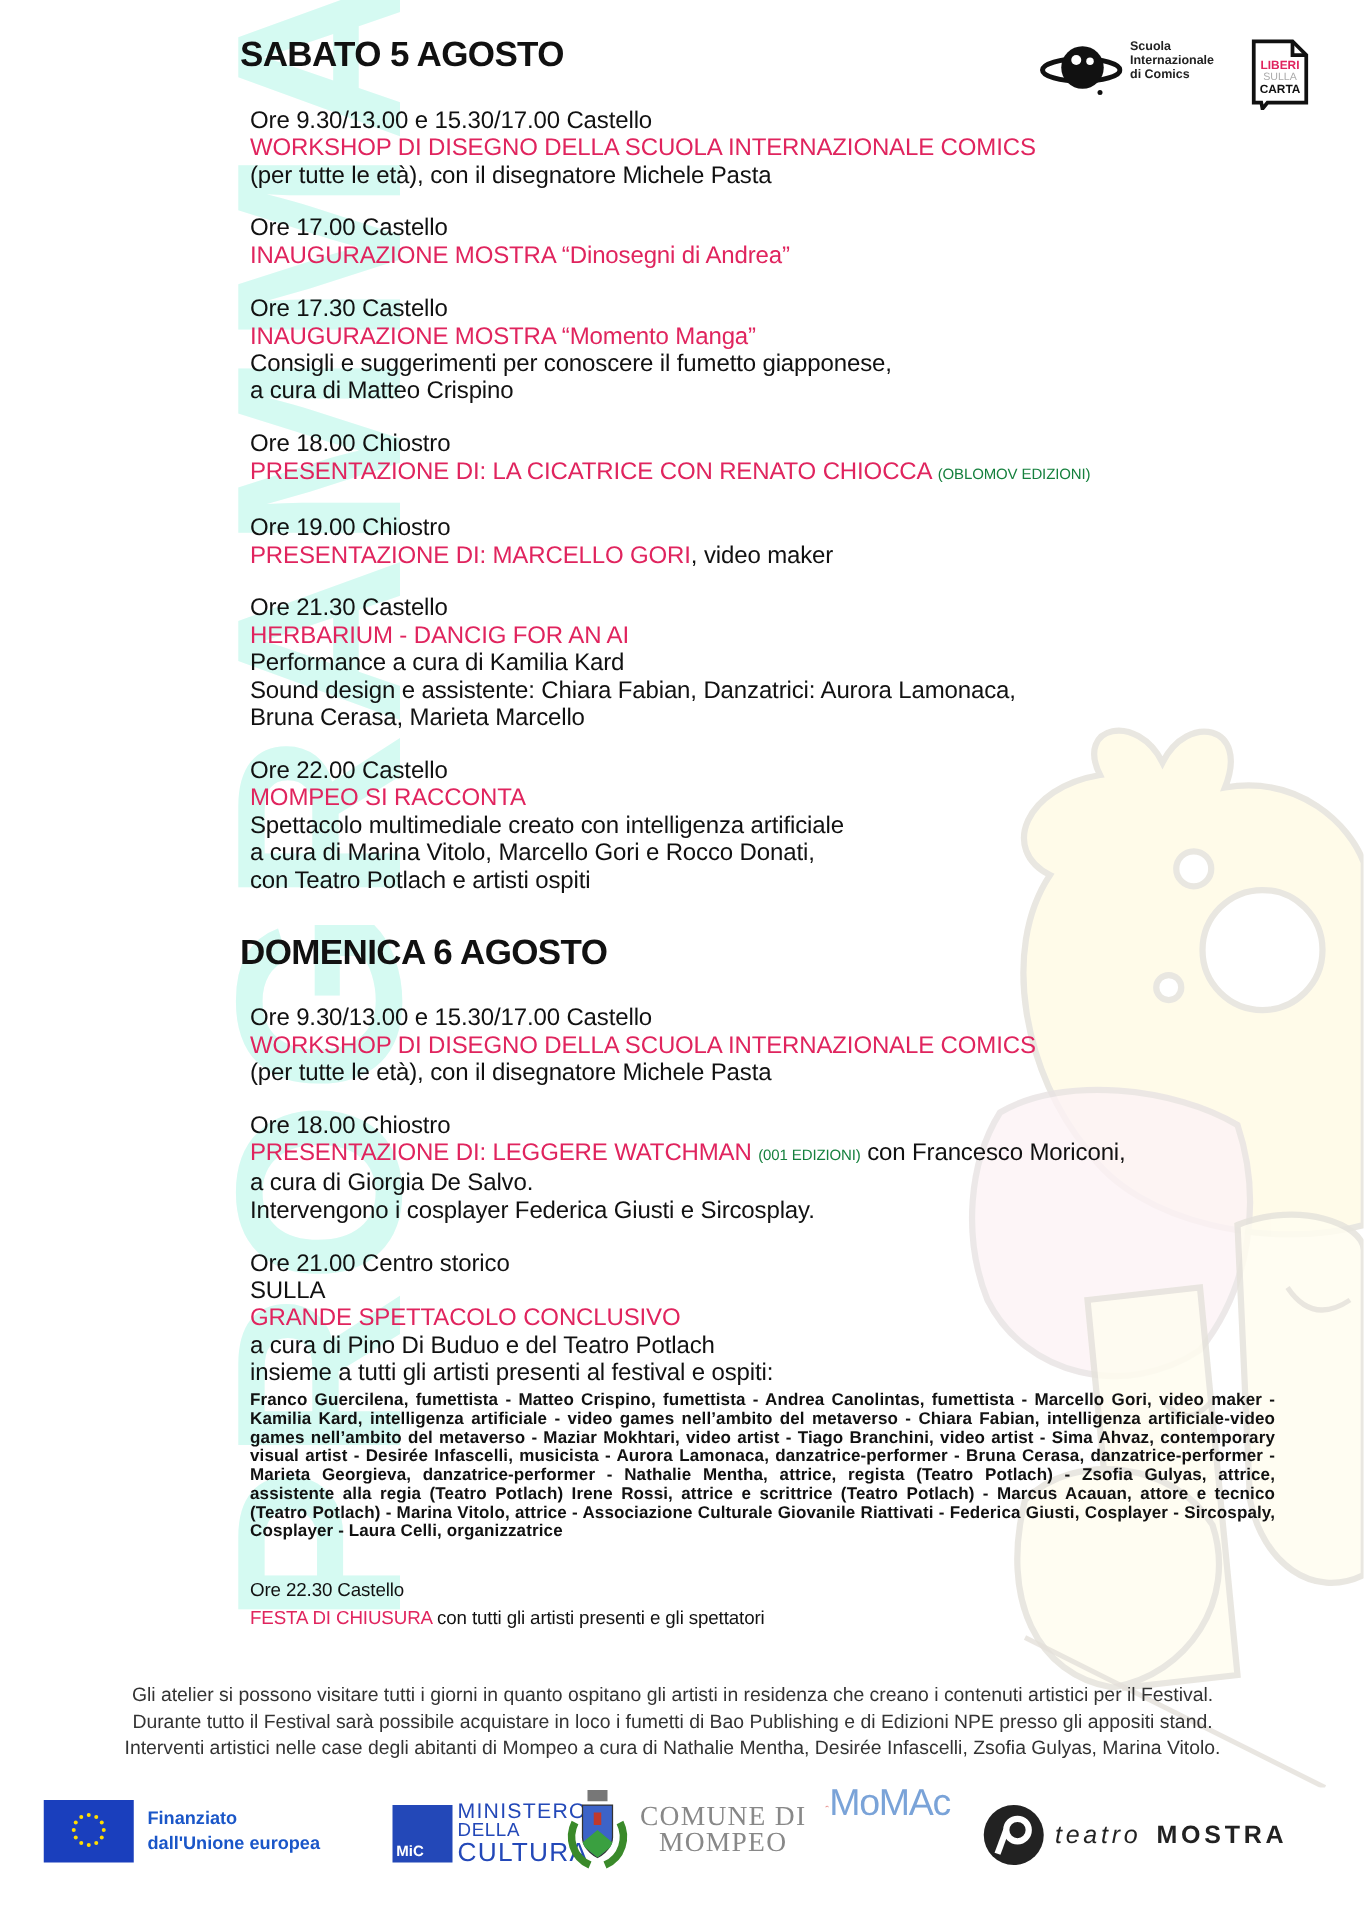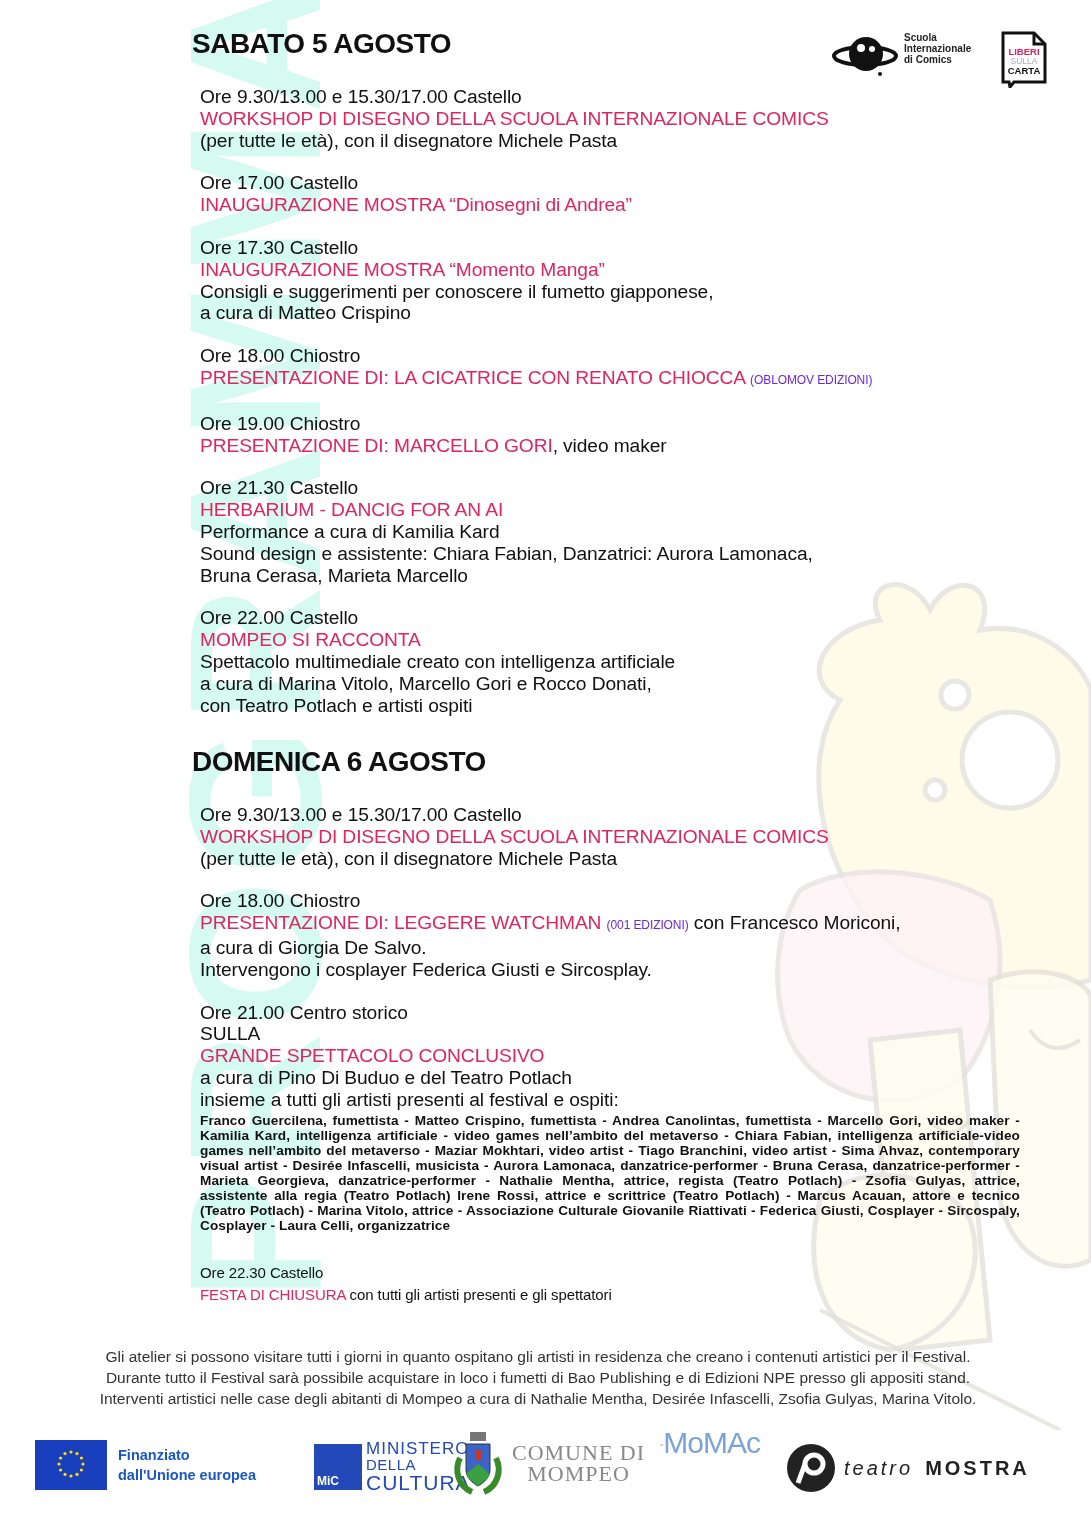--- a/index.html
+++ b/index.html
@@ -24,21 +24,21 @@
   .day-sat { top: 28px; }
   .day-sun { top: 746px; }
   .events { position: absolute; left: 200px; width: 860px; }
   .events-sat { top: 86px; }
   .events-sun { top: 804px; }
   .event { margin: 0 0 21px 0; }
   .line { font-weight: 400; font-size: 19.2px; line-height: 21.8px; white-space: nowrap; letter-spacing: -0.1px; }
   .time { color: #111; }
   .pink { color: #e0245e; }
   .black { color: #111; }
-  .small-caps { font-size: 12px; color: #6d28d9; }
+  .small-caps { font-size: 12px; color: #15803d; }
   .guests {
     font-weight: 700; font-size: 13.6px; line-height: 15px; color: #111;
     width: 820px; text-align: justify; margin-top: 2px; letter-spacing: 0.1px;
   }
   .final-event { position: absolute; left: 200px; top: 1262px; }
   .final-event .line { font-size: 15px; line-height: 22px; }
   .notes {
     position: absolute; left: 0; top: 1346px; width: 1076px; text-align: center;
     font-size: 15.5px; line-height: 21px; color: #333; z-index: 1;
   }

